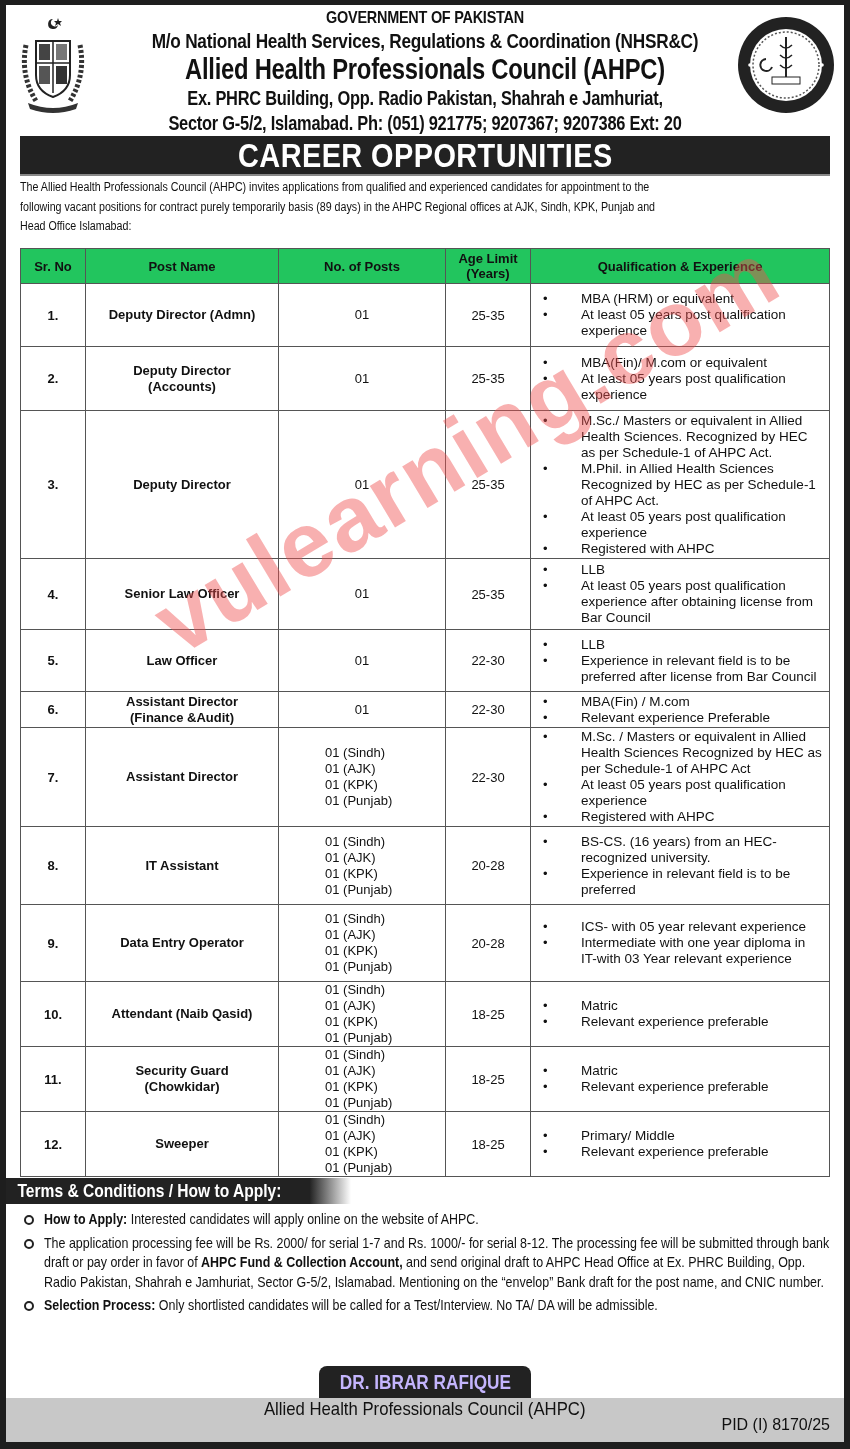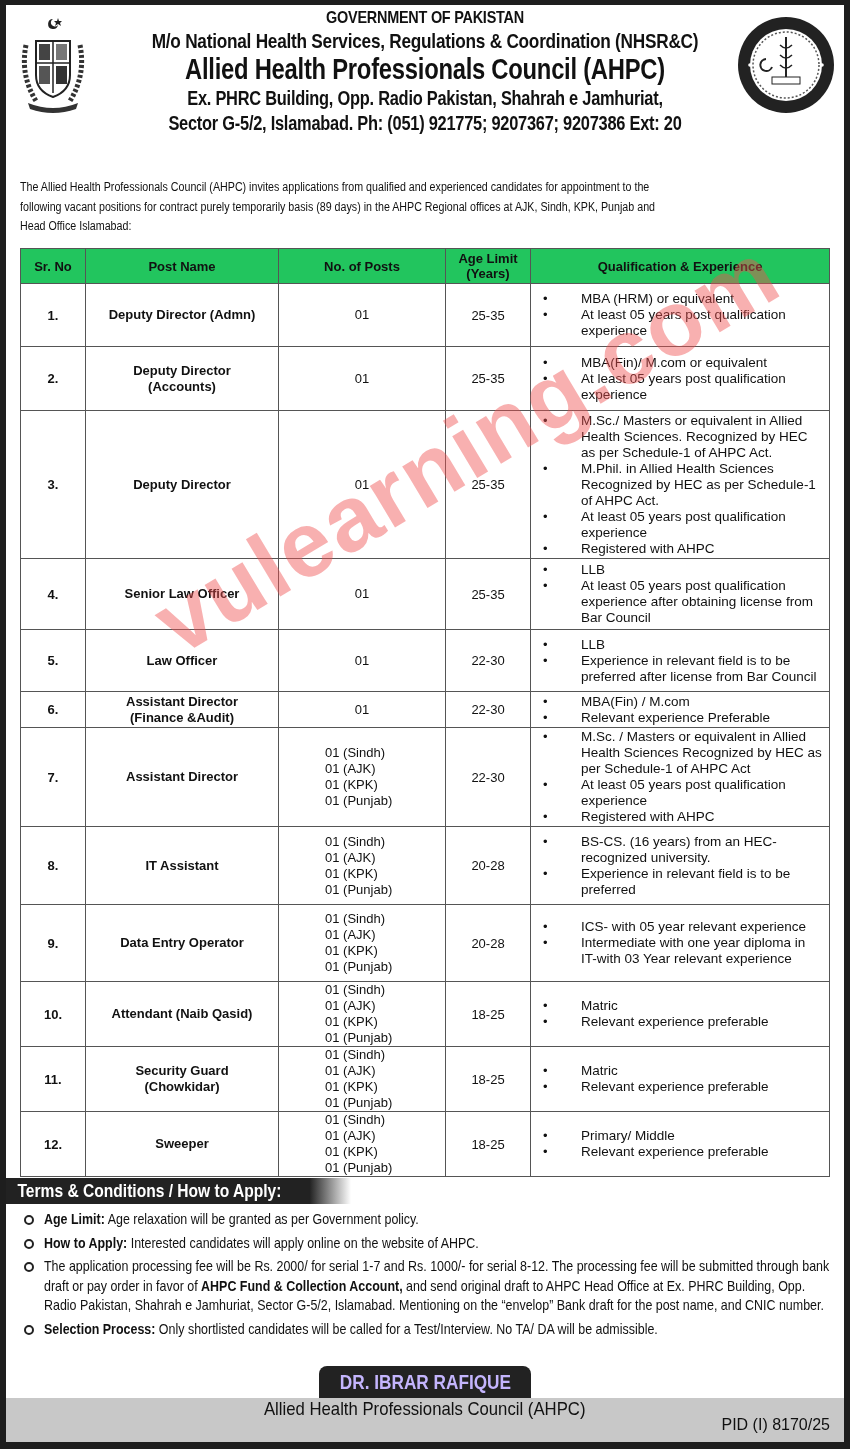--- a/index.html
+++ b/index.html
@@ -79,20 +79,21 @@
       <circle cx="50" cy="50" r="33" fill="none" stroke="#555" stroke-width="1.5" stroke-dasharray="2 2"></circle>
       <circle cx="14" cy="50" r="1.8" fill="#fff"></circle>
       <circle cx="86" cy="50" r="1.8" fill="#fff"></circle>
       <line x1="50" y1="22" x2="50" y2="68" stroke="#222" stroke-width="2"></line>
       <path d="M44 30 q6 6 12 0 M44 40 q6 6 12 0 M44 50 q6 6 12 0" stroke="#222" fill="none" stroke-width="1.5"></path>
       <path d="M30 44 a6 6 0 1 0 6 8" stroke="#222" fill="none" stroke-width="2"></path>
       <rect x="36" y="62" width="28" height="7" fill="#fff" stroke="#222" stroke-width="1"></rect>
     </svg>
   </div>
 
+  <div class="banner"><span>CAREER OPPORTUNITIES</span></div>
 
   <div class="intro">
     <span>The Allied Health Professionals Council (AHPC) invites applications from qualified and experienced candidates for appointment to the</span>
     <span>following vacant positions for contract purely temporarily basis (89 days) in the AHPC Regional offices at AJK, Sindh, KPK, Punjab and</span>
     <span>Head Office Islamabad:</span>
   </div>
 
   <table class="jobs">
     <thead>
       <tr>
@@ -323,24 +324,20 @@
       </tbody>
   </table>
 
   <div class="wm">vulearning.com</div>
 
   <div class="terms-bar"><span>Terms &amp; Conditions / How to Apply:</span></div>
 
   <div class="terms">
     <div class="item">
       <span class="bullet"></span>
-      <span class="txt"><b>Age Limit:</b><span> Age relaxation will be granted as per Government policy.</span></span>
-    </div>
-    <div class="item">
-      <span class="bullet"></span>
       <span class="txt"><b>How to Apply:</b><span> Interested candidates will apply online on the website of AHPC.</span></span>
     </div>
     <div class="item">
       <span class="bullet"></span>
       <span class="txt"><span>The application processing fee will be Rs. 2000/ for serial 1-7 and Rs. 1000/- for serial 8-12. The processing fee will be submitted through bank draft or pay order in favor of </span><b>AHPC Fund &amp; Collection Account,</b><span> and send original draft to AHPC Head Office  at Ex. PHRC Building, Opp. Radio Pakistan, Shahrah e Jamhuriat, Sector G-5/2, Islamabad. Mentioning on the “envelop” Bank draft for the post name, and CNIC number.</span></span>
     </div>
     <div class="item">
       <span class="bullet"></span>
       <span class="txt"><b>Selection Process:</b><span> Only shortlisted candidates will be called for a Test/Interview. No TA/ DA will be admissible.</span></span>
     </div>

